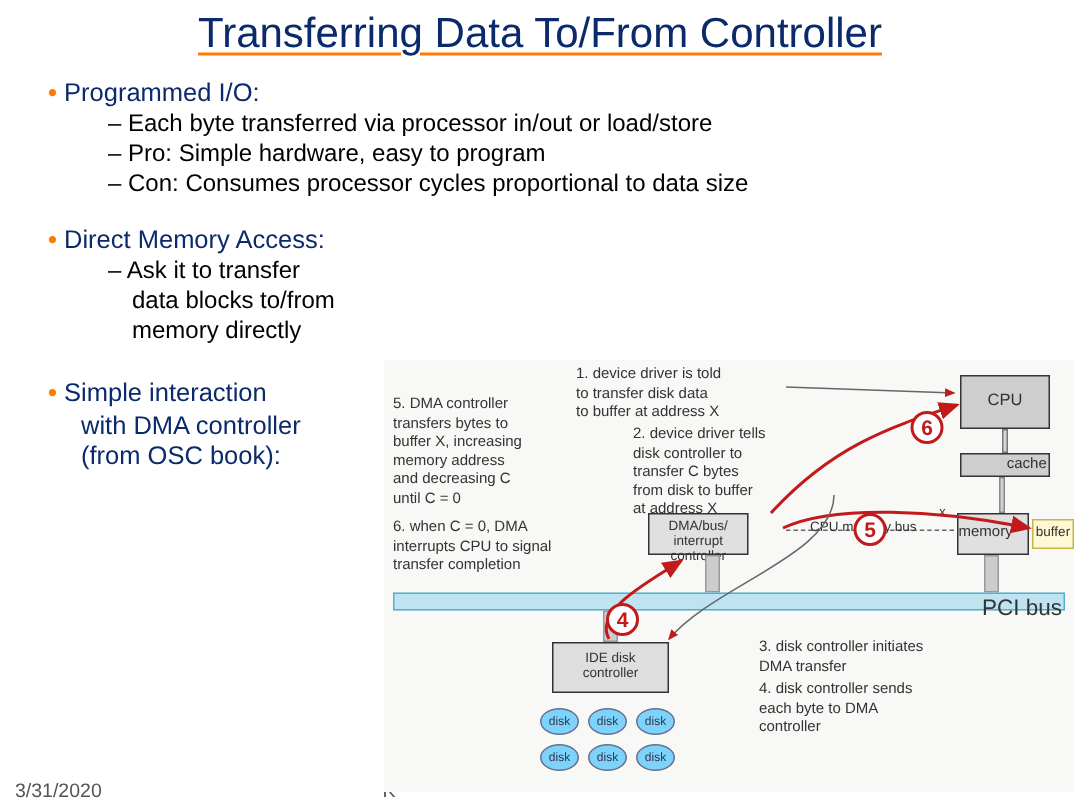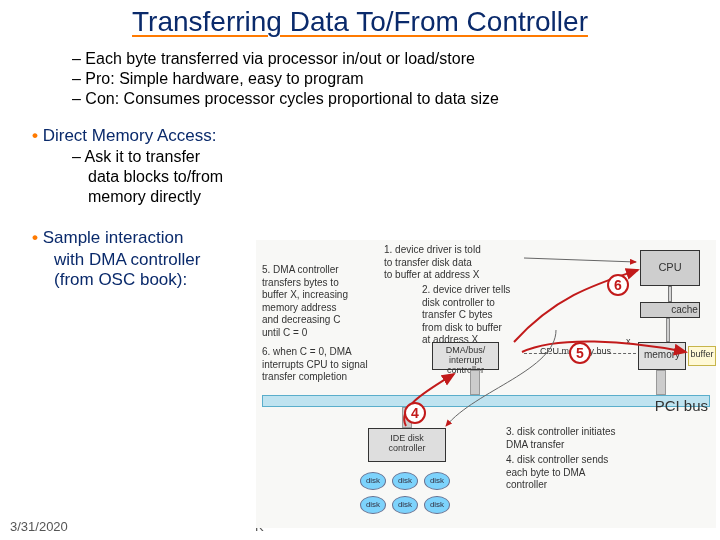--- a/index.html
+++ b/index.html
@@ -44,21 +44,21 @@
     color: #333;
   }
   .dia .txt { position: absolute; line-height: 1.25;}
   .box { position: absolute; border: 1px solid #333; background: #dcdcda;}
   .cpu { left: 384px; top: 10px; width: 60px; height: 36px; text-align:center; padding-top: 10px; font-size: 11px; background:#cecece;}
   .cache { left: 384px; top: 62px; width: 60px; height: 16px; text-align:center; font-size:10px; padding-top:1px; background:#cecece;padding-left:29px;}
   .vert { position: absolute; left: 412px; top: 46px; width: 4px; height: 16px; background: #d6d6d6; border:1px solid #777;}
   .dmabus { left: 176px; top: 102px; width: 67px; height: 28px; text-align:center; font-size:9px; padding-top:2px; background:#e0e0e0;}
   .dashln { position:absolute; left: 268px; top: 113px; width: 112px; height: 0; border-top: 1px dashed #666;}
   .cpueg { position:absolute; left: 284px; top: 106px; font-size: 9px;}
-  .mem { left: 382px; top: 102px; width: 48px; height: 28px; text-align:center; font-size:10px; padding-top:6px; background:#e0e0e0;}
+  .mem { left: 382px; top: 102px; width: 48px; height: 28px; text-align:left; font-size:10px; padding-top:6px; background:#e0e0e0;}
   .xmem { position:absolute; left: 370px; top: 96px; font-size: 9px;}
   .buf { left: 432px; top: 106px; width: 28px; height: 20px; text-align:center; font-size:9px; padding-top:2px; background:#fff9d6; border-color:#c7b54a;}
   .pci { position:absolute; left: 6px; top: 155px; right: 6px; height: 12px; background:#bfe3f0; border:1px solid #5aaecb;}
   .pcilbl { position:absolute; right: 8px; top: 157px; font-size:15px;}
   .ide { left: 112px; top: 188px; width: 78px; height: 34px; text-align:center; font-size:9px; padding-top:4px; background:#dedede;}
   .disk { position:absolute; width:26px; height:18px; background:#7dd3fc; border:1px solid #69708f; border-radius:50%; font-size:8px; text-align:center; padding-top:3px; color:#334;}
   .d1 { left: 104px; top: 232px;} .d2 { left: 136px; top: 232px;} .d3 { left: 168px; top: 232px;}
   .d4 { left: 104px; top: 256px;} .d5 { left: 136px; top: 256px;} .d6 { left: 168px; top: 256px;}
   
   .marker { position:absolute; width: 22px; height: 22px; border: 2px solid #c21a1a; border-radius: 50%; color:#c21a1a; font-weight:bold; font-size:14px; text-align:center; line-height:18px; background:#fff;}
@@ -72,30 +72,31 @@
   .stub2 { left: 400px; top: 130px; width: 10px; height: 25px;}
   .stub3 { left: 146px; top: 167px; width: 10px; height: 21px;}
   .vbus { position:absolute; left: 410px; top: 78px; width: 4px; height: 24px; background:#d0d0d0; border:1px solid #888;}
 </style>
 </head>
 <body>
 
 <div class="title">Transferring Data To/From Controller</div>
 
 <div class="content">
+  <div class="l1"><span class="bull">• </span><span class="blue">Programmed I/O:</span></div>
   <div class="l2">– <span>Each byte transferred via processor in/out or load/store</span></div>
   <div class="l2">– <span>Pro: Simple hardware, easy to program</span></div>
   <div class="l2">– <span>Con: Consumes processor cycles proportional to data size</span></div>
 
   <div class="l1" style="margin-top:18px;"><span class="bull">• </span><span class="blue">Direct Memory Access:</span></div>
   <div class="l2">– <span>Ask it to transfer</span></div>
   <div class="l2b"><span>data blocks to/from</span></div>
   <div class="l2b"><span>memory directly</span></div>
 
-  <div class="l1" style="margin-top:22px;"><span class="bull">• </span><span class="blue">Sample interaction</span></div>
+  <div class="l1" style="margin-top:22px;"><span class="bull">• </span><span class="blue">Simple interaction</span></div>
   <div class="blue" style="margin-left:26px;font-size:17px;">with DMA controller</div>
   <div class="blue" style="margin-left:26px;font-size:17px;">(from OSC book):</div>
 </div>
 
 <div class="footer-date">3/31/2020</div>
 <div class="footer-k">K</div>
 
 <div class="dia">
   <div class="txt" style="left:128px; top:4px; width:140px;">1. device driver is told<br>to transfer disk data<br>to buffer at address X</div>
   <div class="txt" style="left:166px; top:44px; width:120px;">2. device driver tells<br>disk controller to<br>transfer C bytes<br>from disk to buffer<br>at address X</div>

